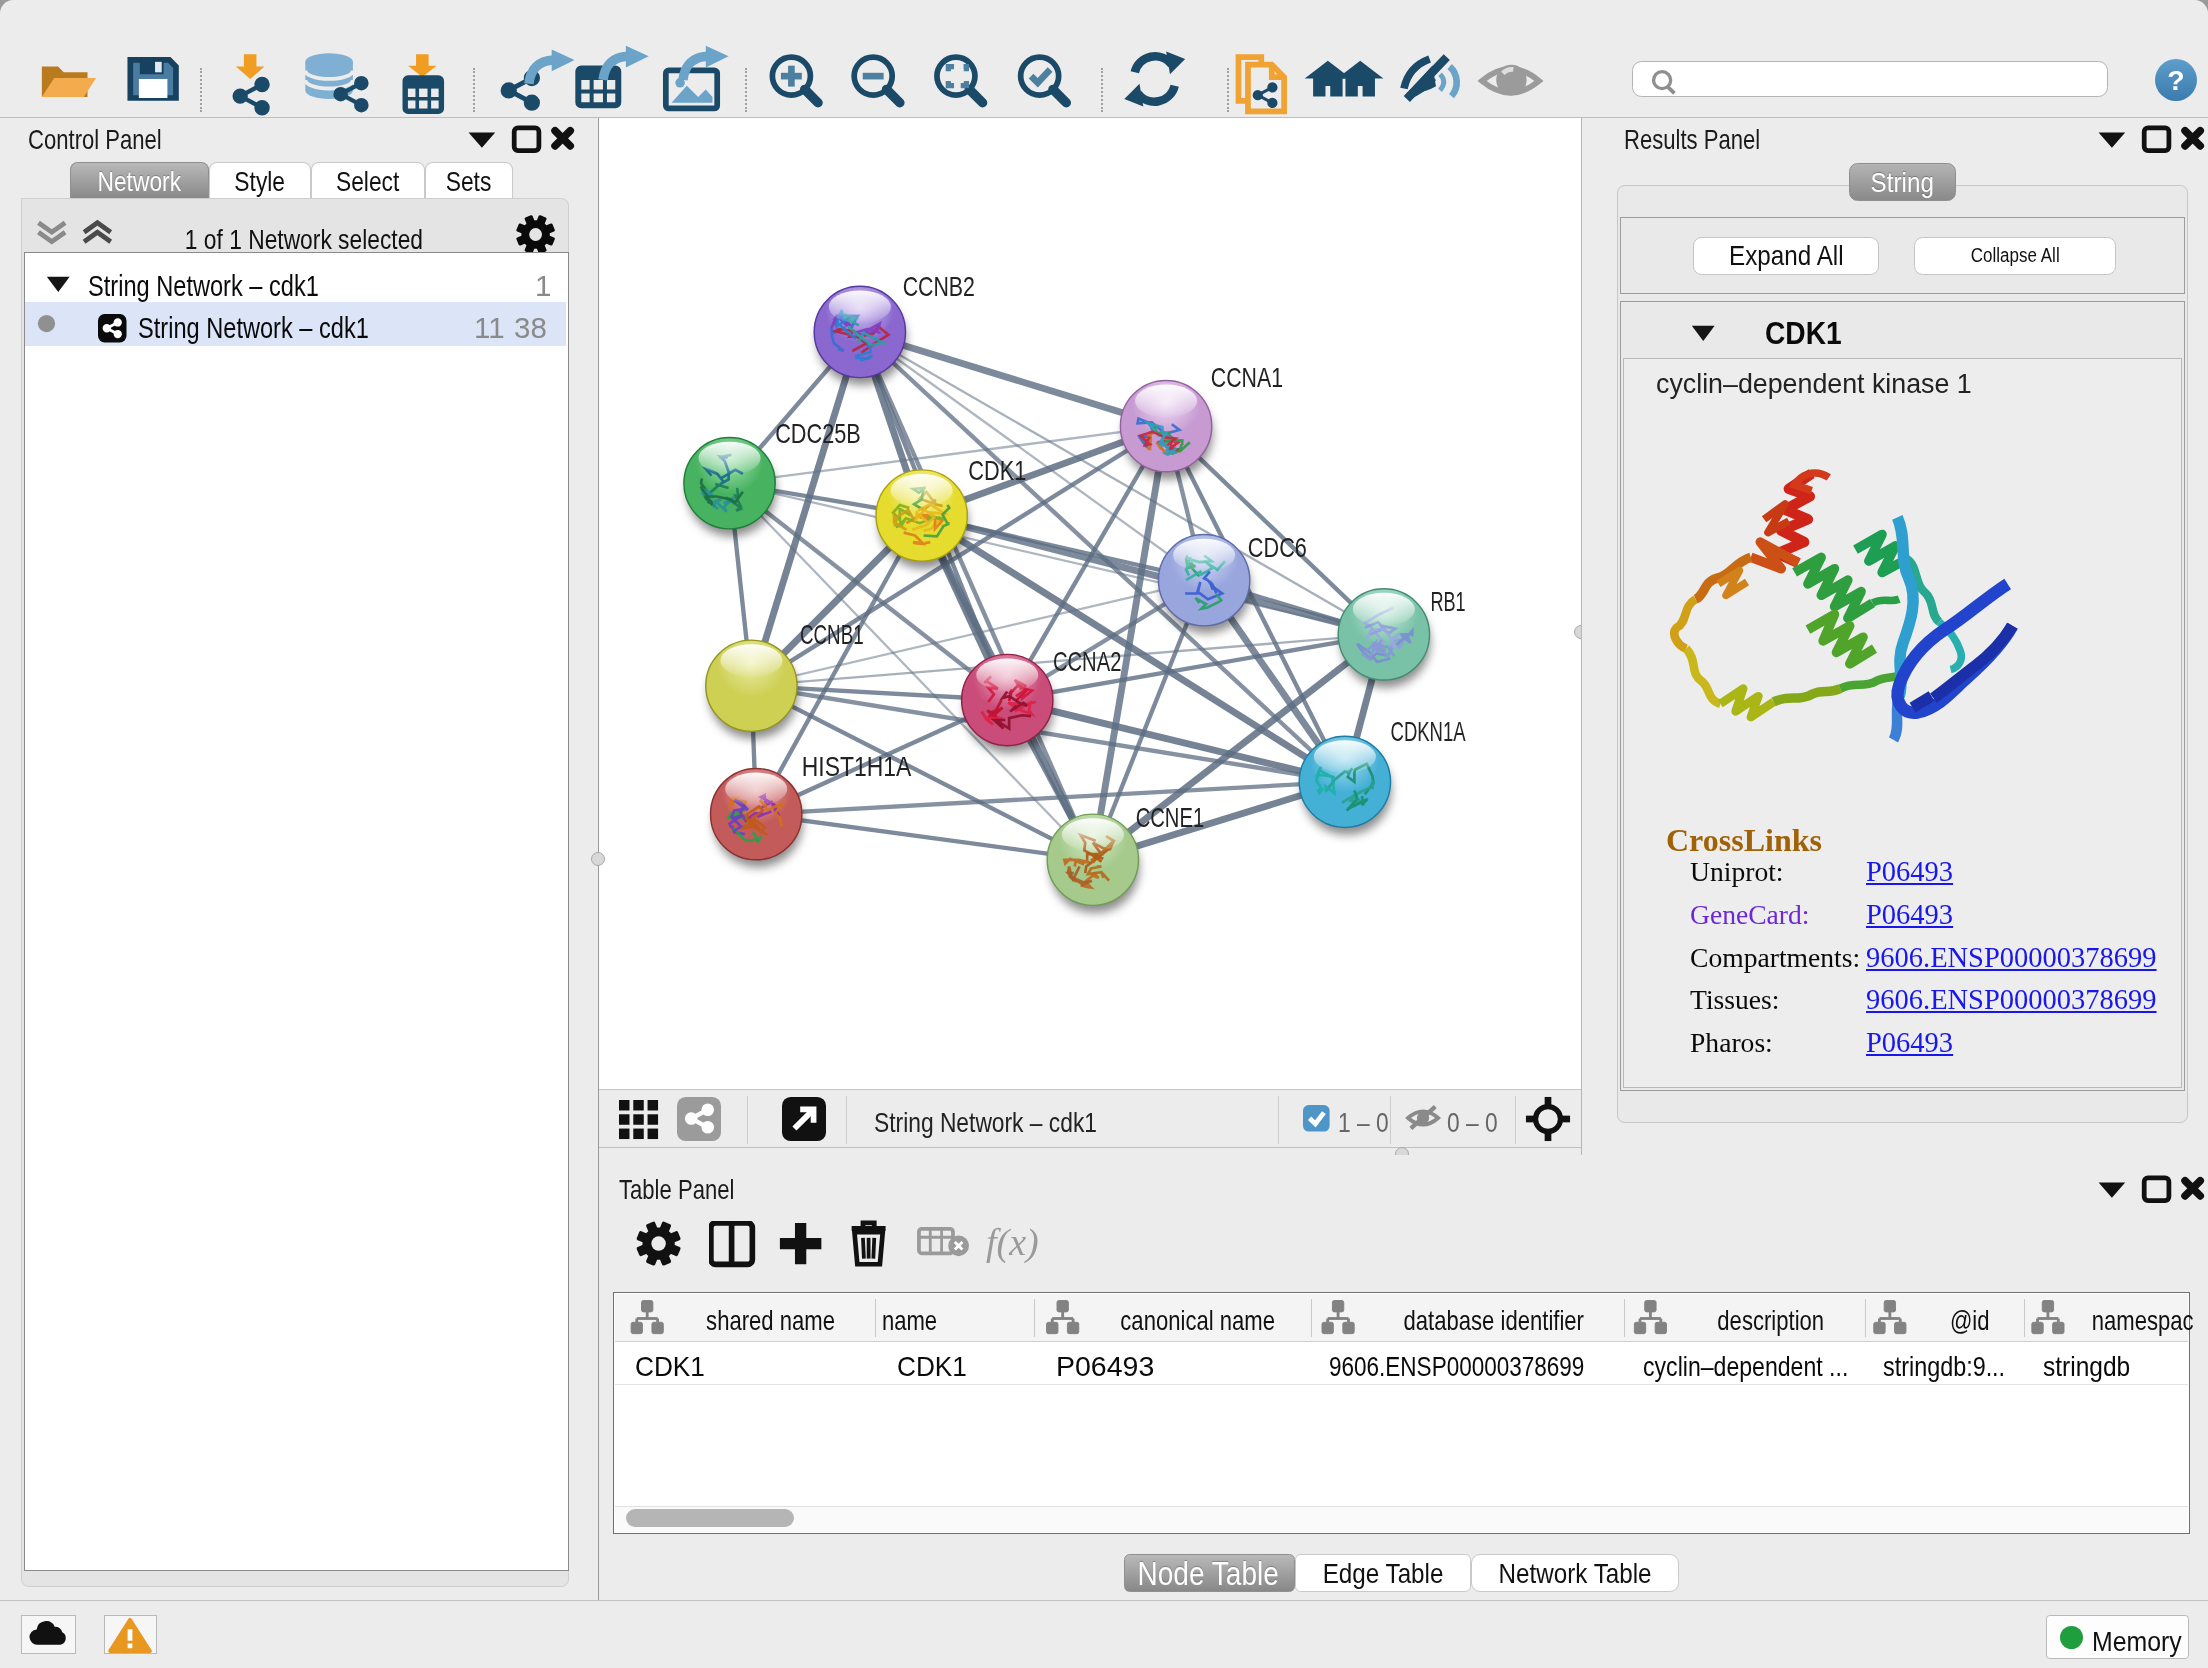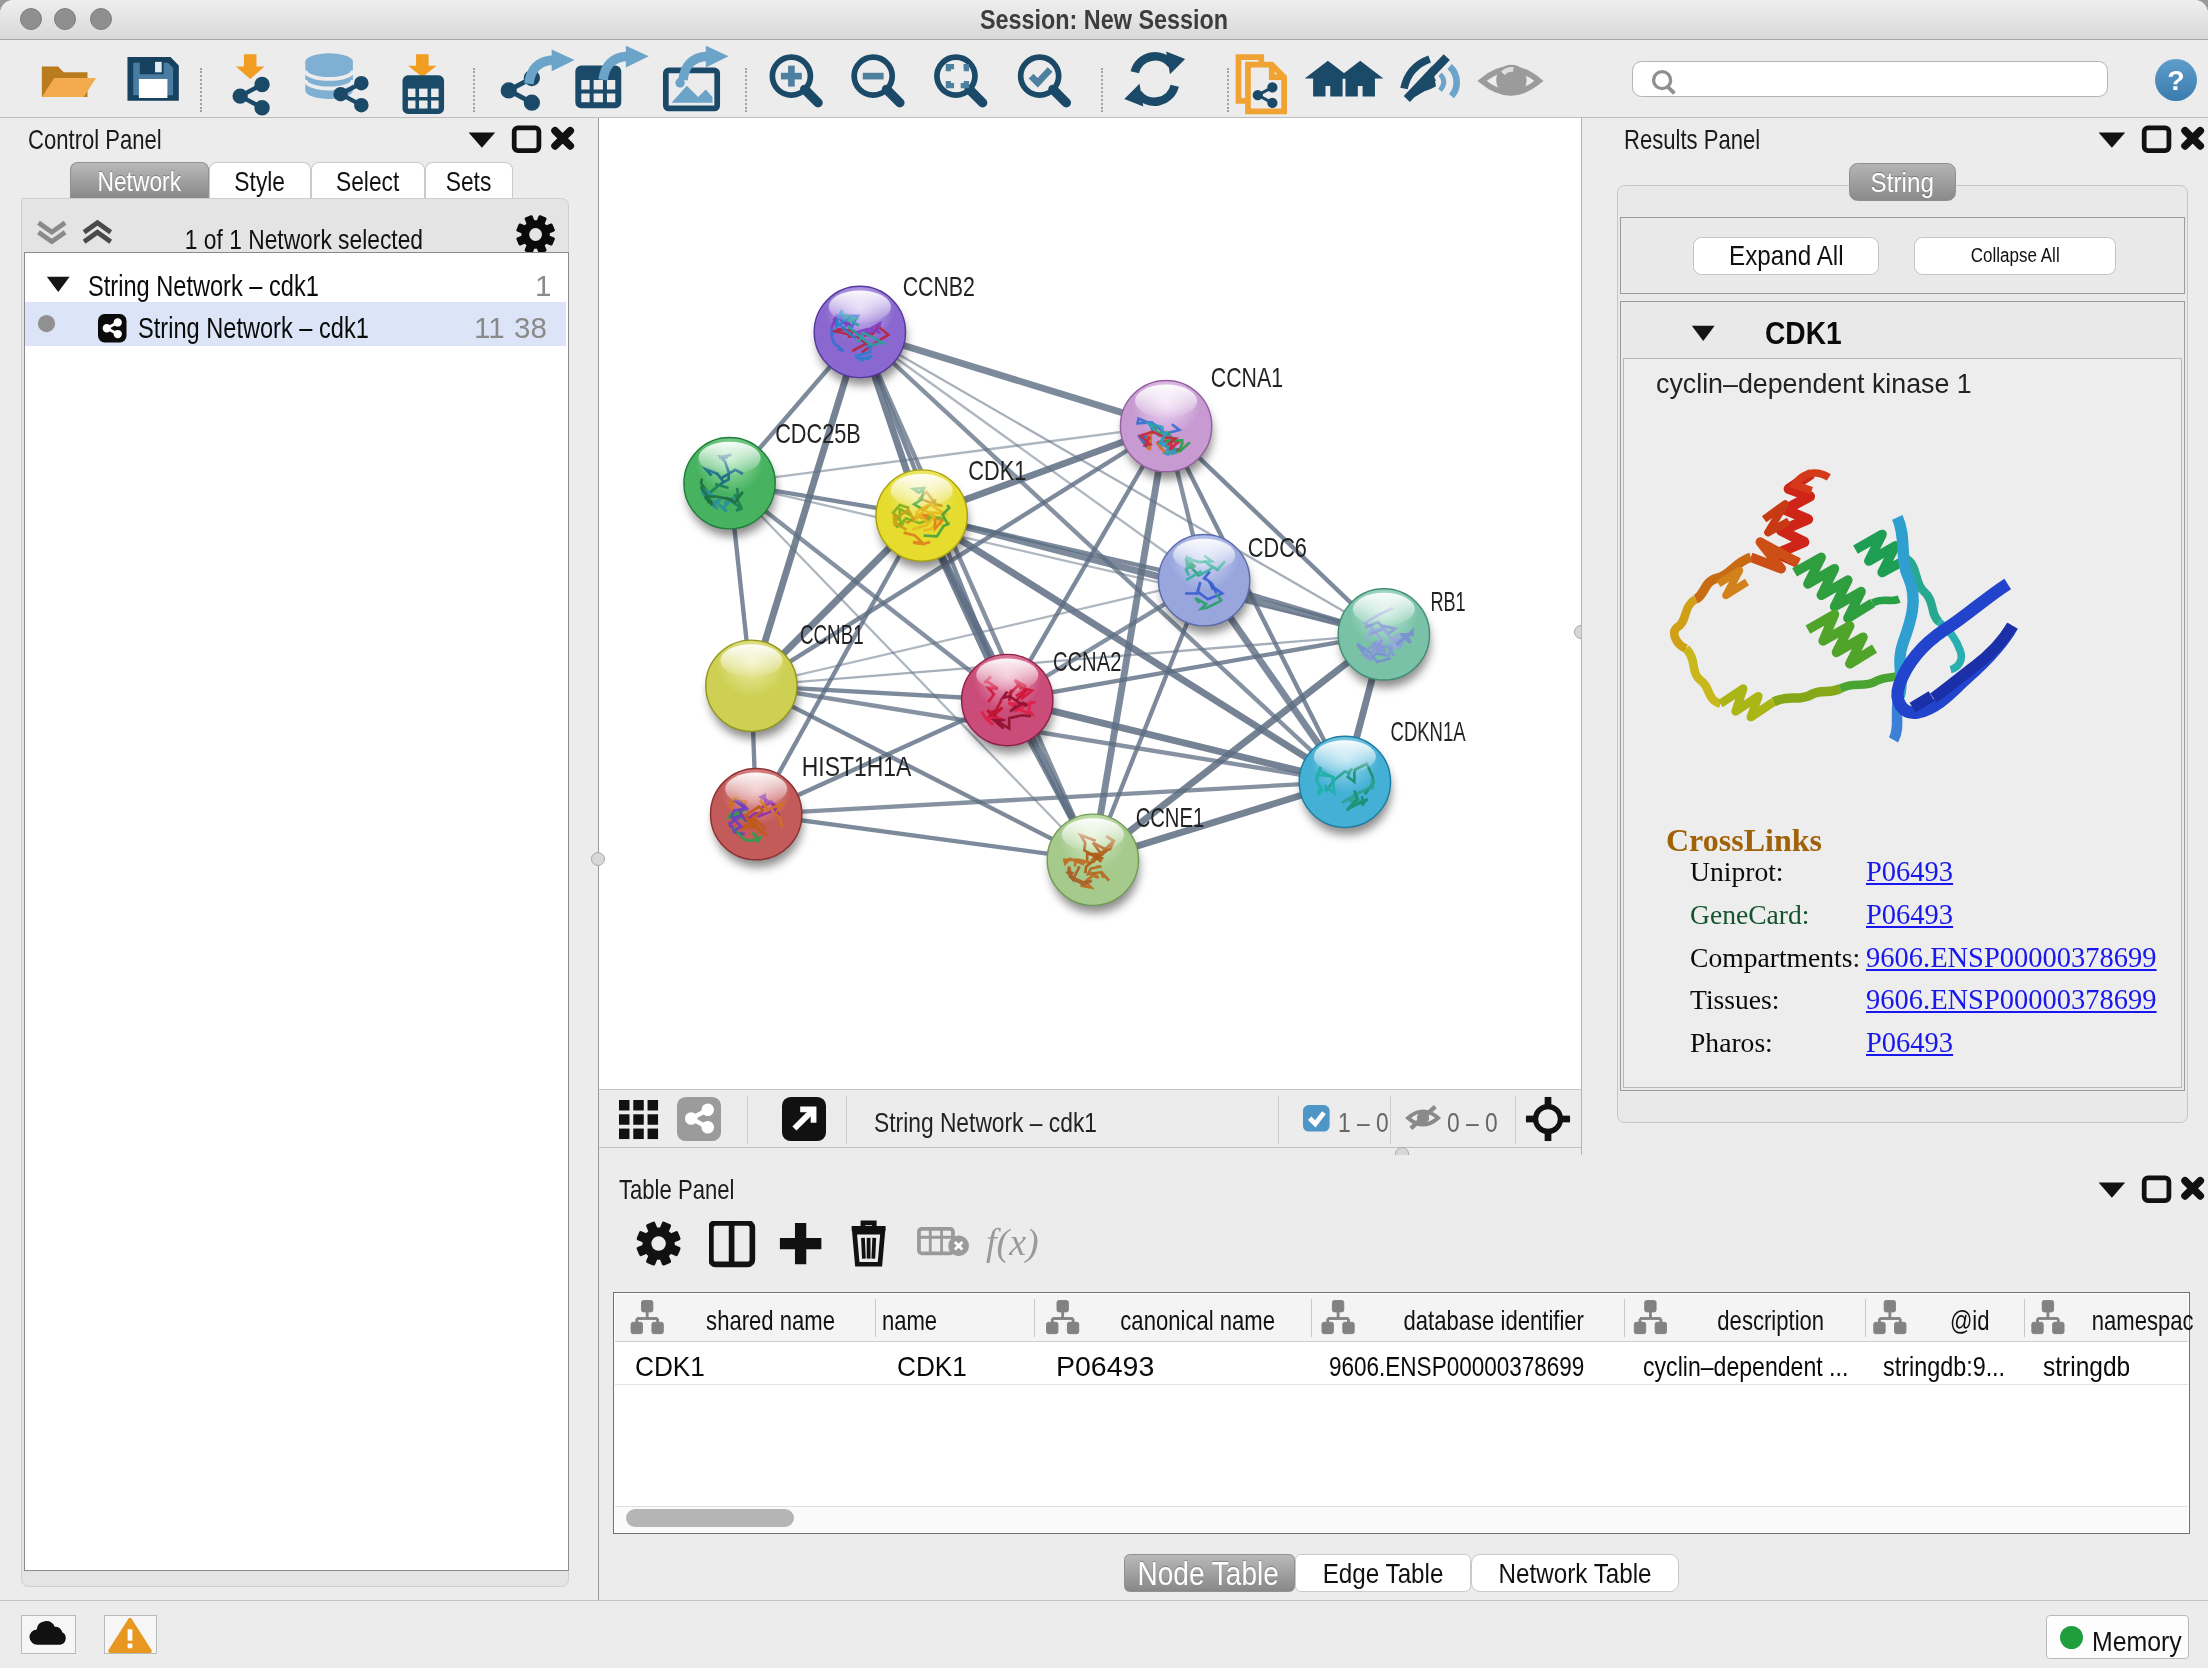--- a/index.html
+++ b/index.html
@@ -26,26 +26,20 @@
 #tpanel{left:599px;top:1155px;width:1609px;height:442px;background:#ececec}
 #statusbar{left:0;top:1600px;width:2208px;height:68px;background:#ececec;border-top:1px solid #c2c2c2}
 .btn{position:absolute;background:#fff;border:1.9px solid #c4c4c4;border-radius:8.6px;color:#111;text-align:center}
 .link{color:#1717ee;text-decoration:underline}
 .serif{font-family:"Liberation Serif",serif}
 .cx{transform:scaleX(.8);transform-origin:0 50%;white-space:nowrap}
 .cc{display:inline-block;transform:scaleX(.8);transform-origin:50% 50%;white-space:nowrap}
 </style></head>
 <body>
 <div id="win">
-    <div id="titlebar" class="abs">
-      <div class="abs tl" style="left:20px"></div>
-      <div class="abs tl" style="left:54px"></div>
-      <div class="abs tl" style="left:90px"></div>
-      <div class="abs" id="title">Session: New Session</div>
-    </div>
     <div id="toolbar" class="abs"></div>
     <svg class="abs" style="left:0;top:0px" width="1598" height="118" viewBox="0 0 1680 124">
       <path d="M44 70 L44 102 L92 102 L92 76 L67 76 L61 70 Z" fill="#ba7a1e"></path>
       <path d="M44 102 L57 82 L101 82 L88 102 Z" fill="#f3ab4e"></path>
       <path d="M137 63 L178 63 L185 70 L185 103 L137 103 Z" fill="#4a7ba1" stroke="#16415f" stroke-width="6"></path>
       <rect x="147" y="63" width="25" height="15" fill="#16415f"></rect>
       <rect x="163" y="65" width="7" height="11" fill="#dfeaf2"></rect>
       <rect x="146" y="83" width="30" height="20" fill="#fff"></rect>
       <path d="M256.4 57 L269.6 57 L269.6 70.0 L278.0 70.0 L263 83 L248.0 70.0 L256.4 70.0 Z" fill="#f09d22"></path>
       <g stroke="#1b4a68" stroke-width="4.68" fill="#1b4a68">
@@ -600,21 +594,21 @@
       <path d="M284 168 C 294 176 302 186 306 198 C 310 208 304 216 296 218" fill="none" stroke="#28b0b0" stroke-width="8"></path>
       <path d="M240 58 C 250 80 242 102 252 122 C 262 144 254 168 246 190 C 238 212 248 228 242 246" fill="none" stroke="#2f9fd0" stroke-width="12"></path>
       <path d="M242 246 C 236 262 244 278 236 292" fill="none" stroke="#3b7fd6" stroke-width="11"></path>
       <path d="M356 128 C 334 142 312 162 290 176 C 266 192 250 212 242 234 C 236 252 246 266 262 263 C 284 258 298 240 314 226 C 332 210 350 192 361 172" fill="none" stroke="#2244cc" stroke-width="13"></path>
       <path d="M361 172 C 351 188 338 202 322 214 C 306 226 292 238 278 248" fill="none" stroke="#1b2fa8" stroke-width="12"></path>
       <path d="M276 246 L256 258" fill="none" stroke="#1b2fa8" stroke-width="12"></path>
     </svg>
     <div class="abs serif" style="left:1666px;top:822px;font-size:32px;font-weight:700;color:#a16207">CrossLinks</div>
     <div class="abs serif" style="left:1690px;top:856px;font-size:27.6px;color:#0a0a0a">Uniprot:</div>
     <div class="abs serif link" style="left:1866px;top:856px;font-size:28.5px">P06493</div>
-    <div class="abs serif" style="left:1690px;top:899px;font-size:27.6px;color:#14532d">GeneCard:</div>
+    <div class="abs serif" style="left:1690px;top:899px;font-size:27.6px;color:#6d28d9">GeneCard:</div>
     <div class="abs serif link" style="left:1866px;top:899px;font-size:28.5px">P06493</div>
     <div class="abs serif" style="left:1690px;top:942px;font-size:27.6px;color:#0a0a0a">Compartments:</div>
     <div class="abs serif link" style="left:1866px;top:942px;font-size:28.5px">9606.ENSP00000378699</div>
     <div class="abs serif" style="left:1690px;top:984px;font-size:27.6px;color:#0a0a0a">Tissues:</div>
     <div class="abs serif link" style="left:1866px;top:984px;font-size:28.5px">9606.ENSP00000378699</div>
     <div class="abs serif" style="left:1690px;top:1027px;font-size:27.6px;color:#0a0a0a">Pharos:</div>
     <div class="abs serif link" style="left:1866px;top:1027px;font-size:28.5px">P06493</div>
     <div id="tpanel" class="abs"></div>
     <div class="abs ptitle cx" style="left:619px;top:1174px">Table Panel</div>
     <svg class="abs" style="left:2091px;top:1175px" width="114" height="28.5" viewBox="0 0 120 30">

